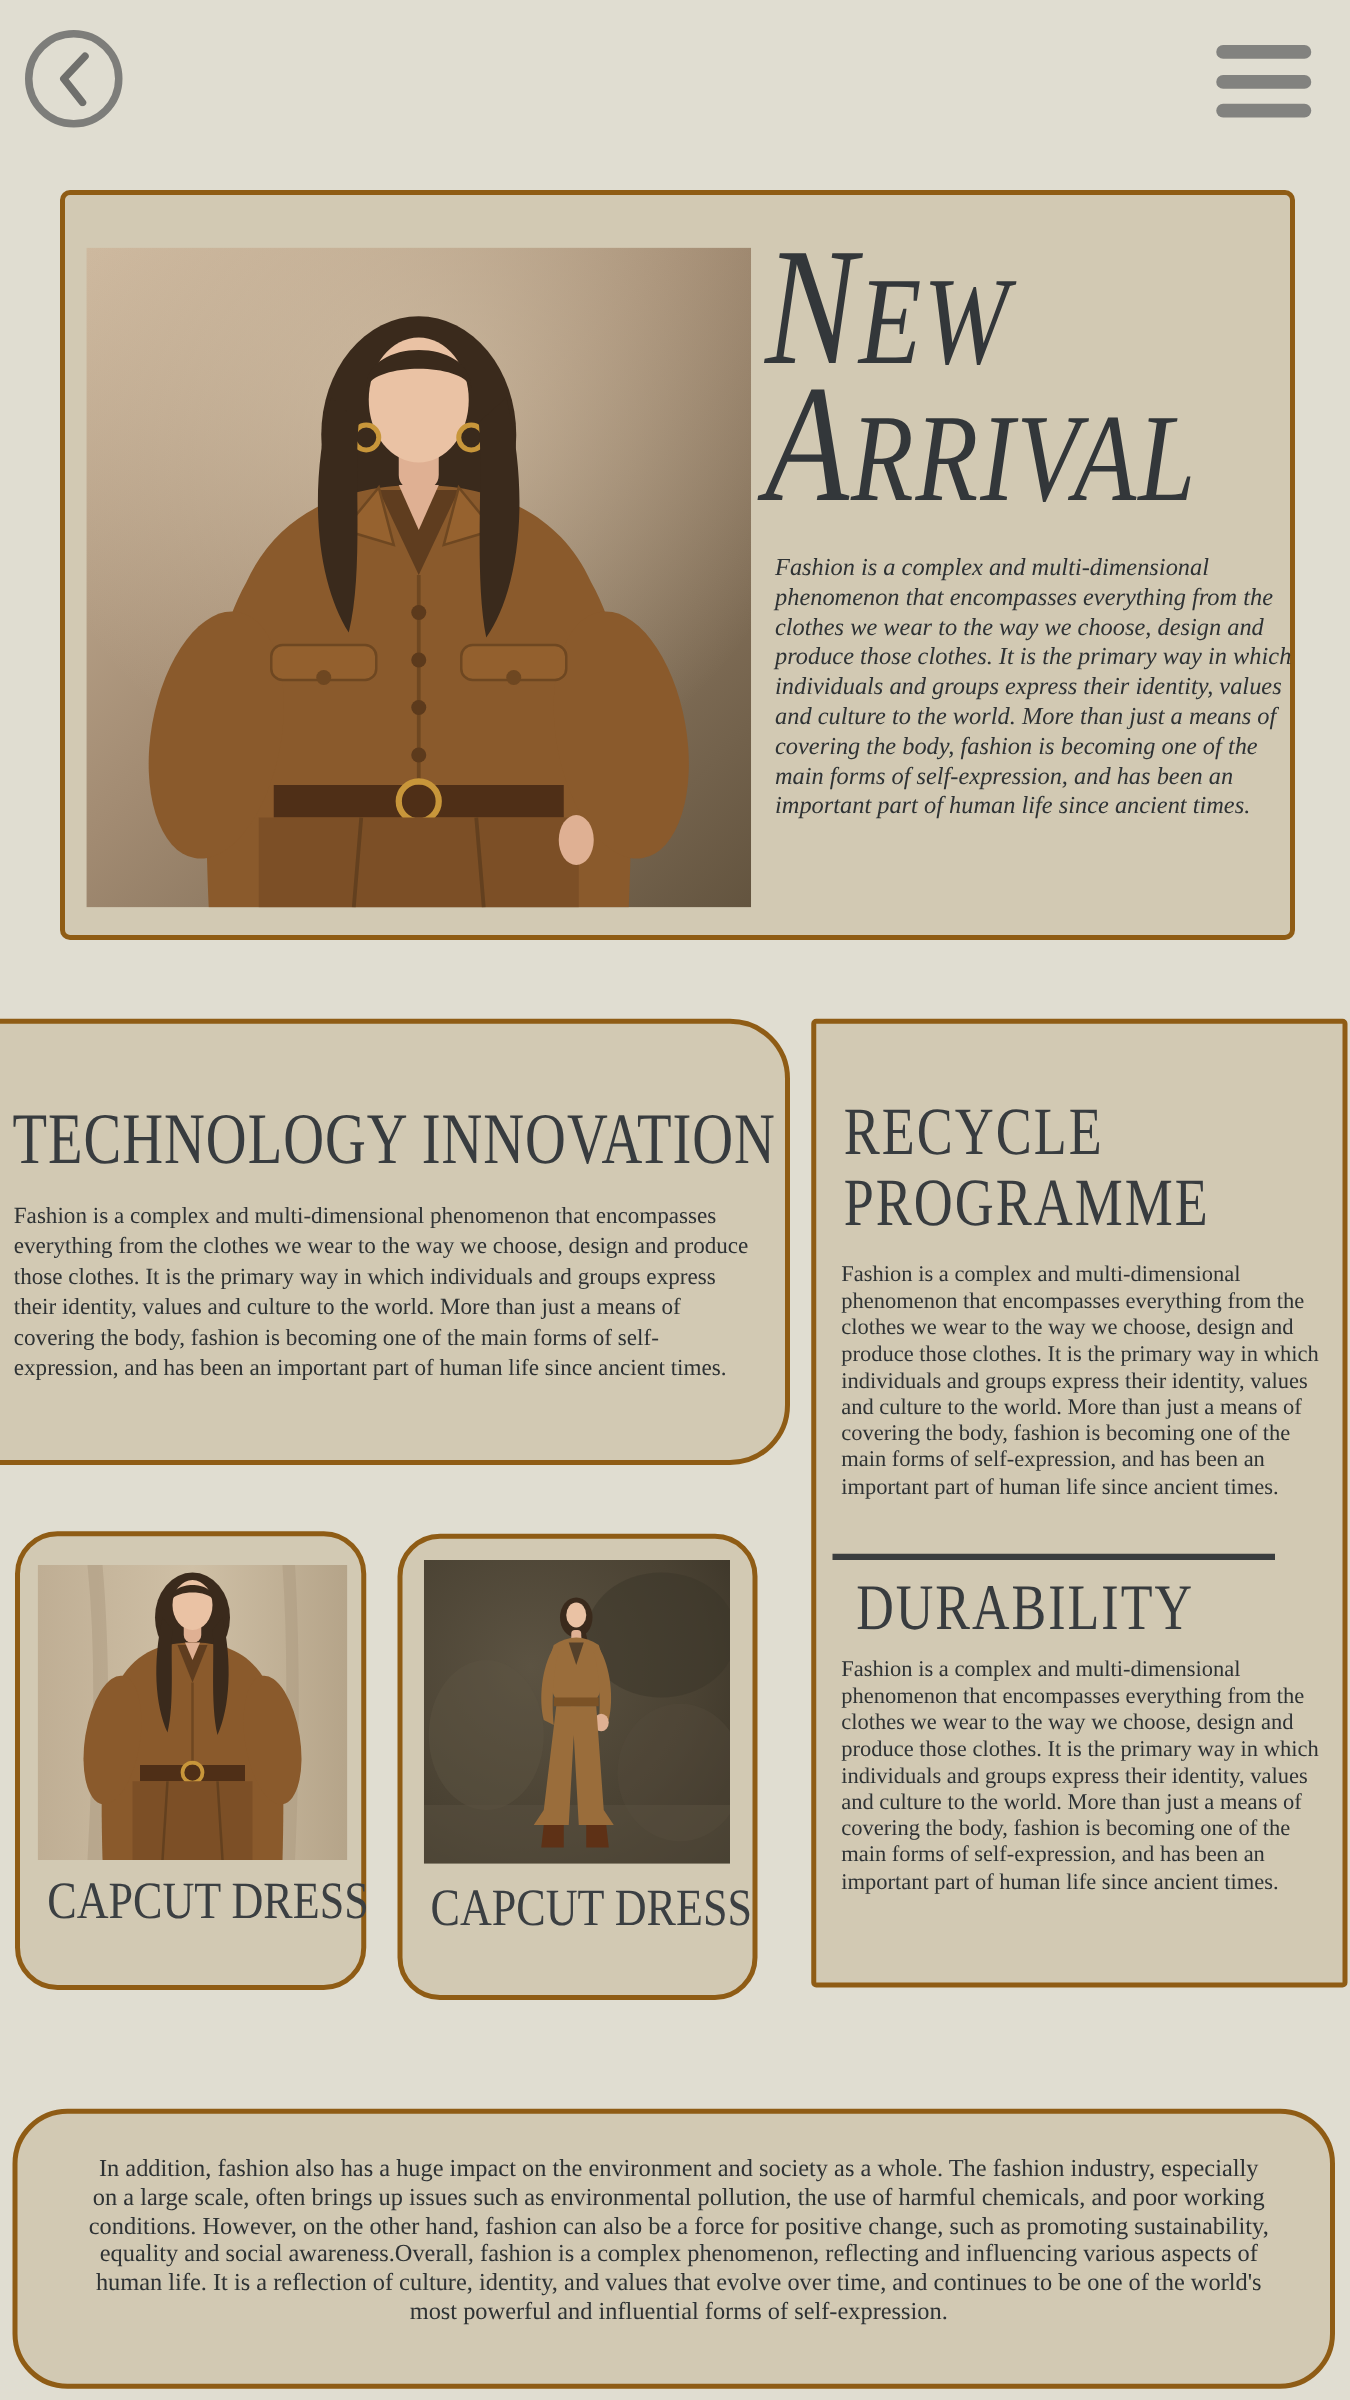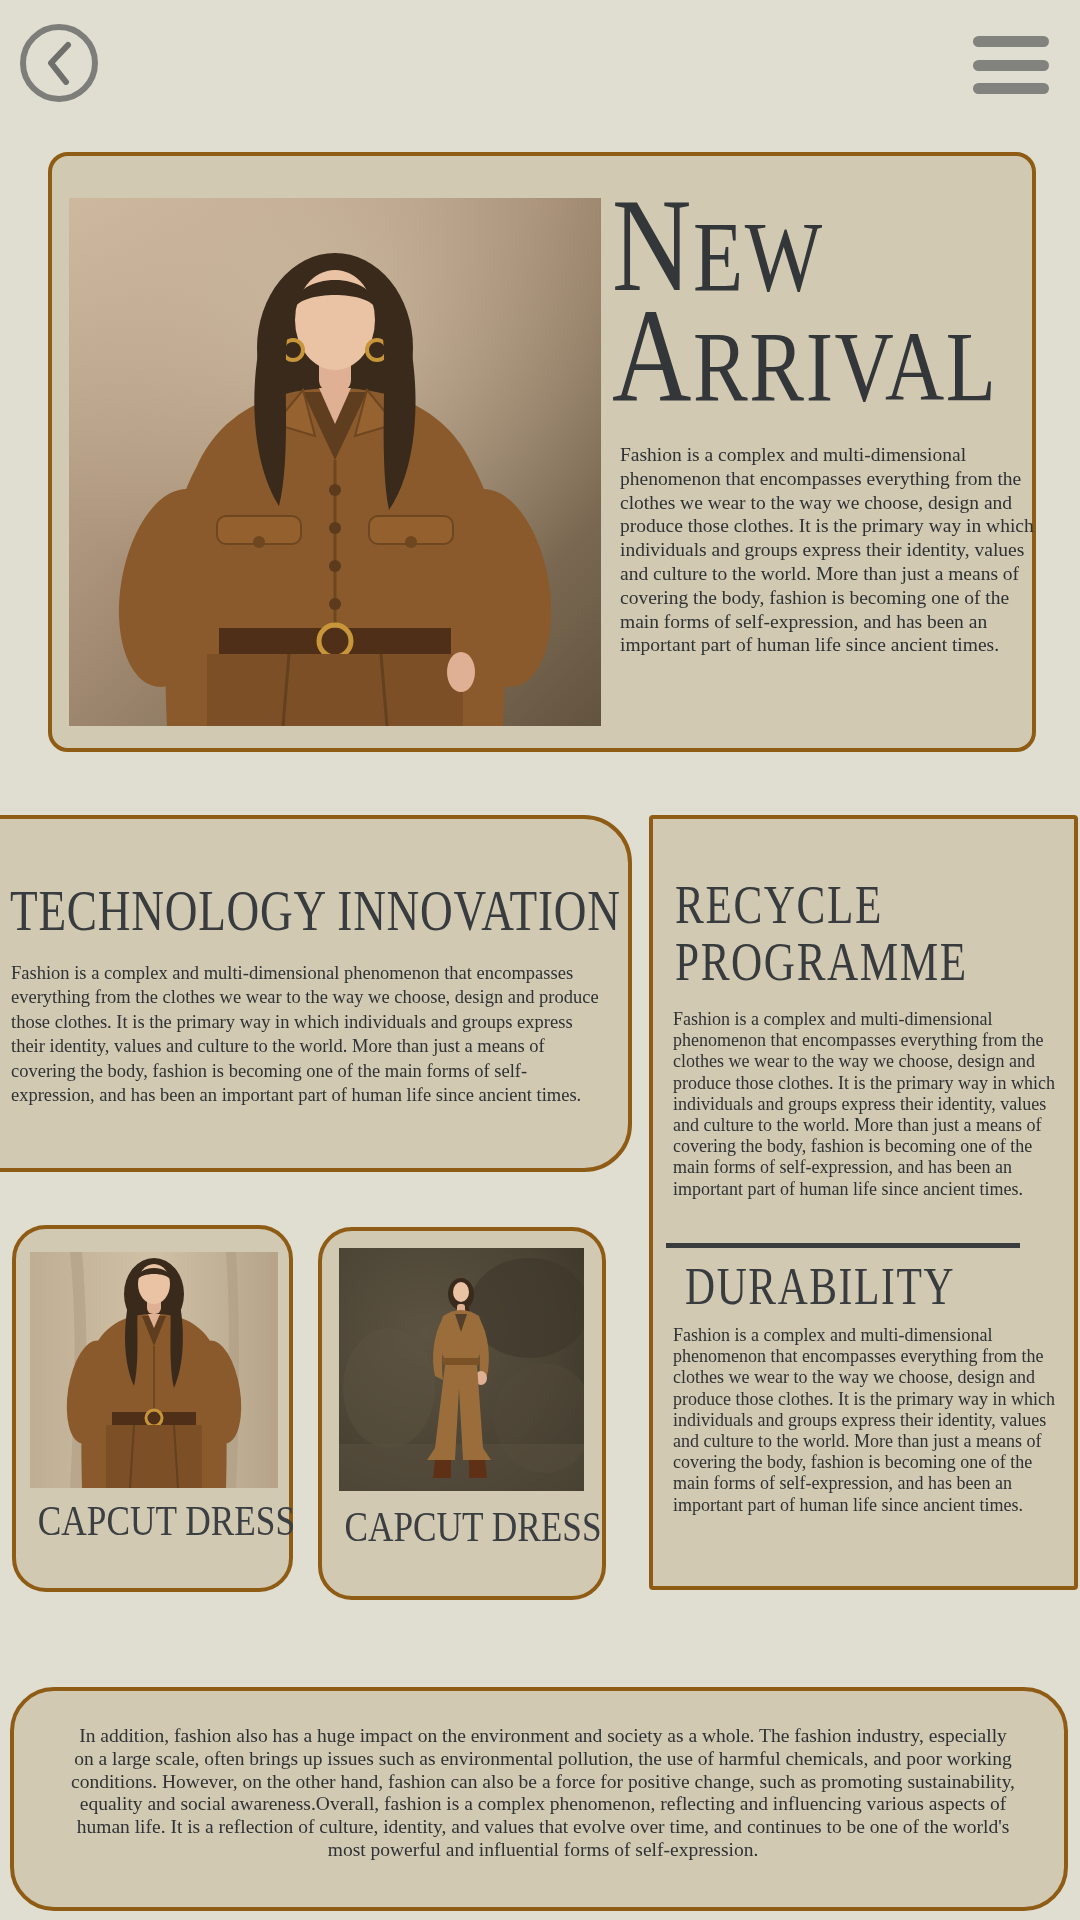--- a/index.html
+++ b/index.html
@@ -18,21 +18,21 @@
   .menu-btn{
     position:absolute;left:973px;top:36px;width:76px;height:58px;
     display:flex;flex-direction:column;justify-content:space-between;cursor:pointer;background:transparent;border:none;padding:0;
   }
   .menu-btn .bar{height:11px;border-radius:6px;background:#82827f;}
   
   .card{
     position:absolute;background:#d2c9b3;border:4px solid #8f5c15;box-sizing:border-box;
   }
   
-  .hero-card{left:48px;top:152px;width:988px;height:600px;border-radius:20px;}
+  .hero-card{left:48px;top:152px;width:988px;height:600px;border-radius:8px;font-style:italic;}
   .hero-photo{position:absolute;left:17px;top:42px;width:532px;height:528px;overflow:hidden;}
   .hero-photo svg{display:block;width:100%;height:100%;}
   .hero-title{
     position:absolute;left:560px;top:40px;width:520px;
     font-size:100px;line-height:98px;letter-spacing:2px;color:#33373a;
     transform:scaleX(0.82);transform-origin:left top;white-space:nowrap;
   }
   .hero-title .tline::first-letter{font-size:134px;}
   .hero-body{
     position:absolute;left:568px;top:287px;width:416px;

